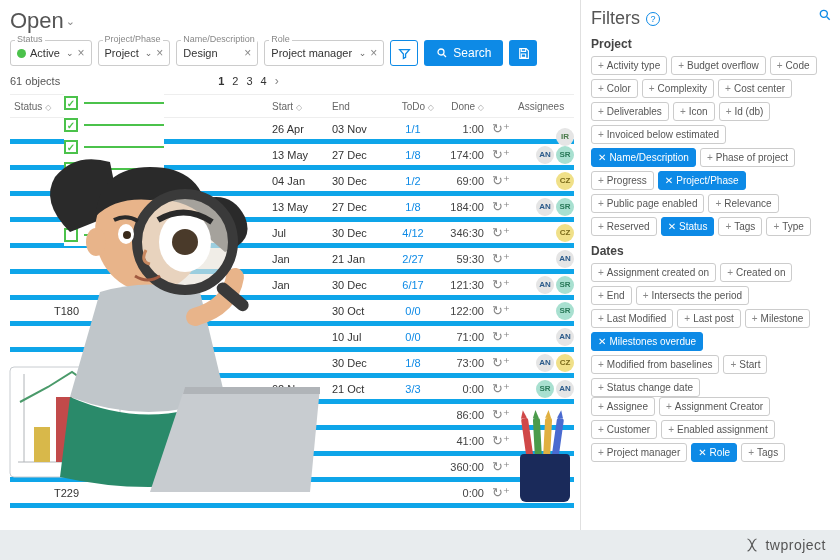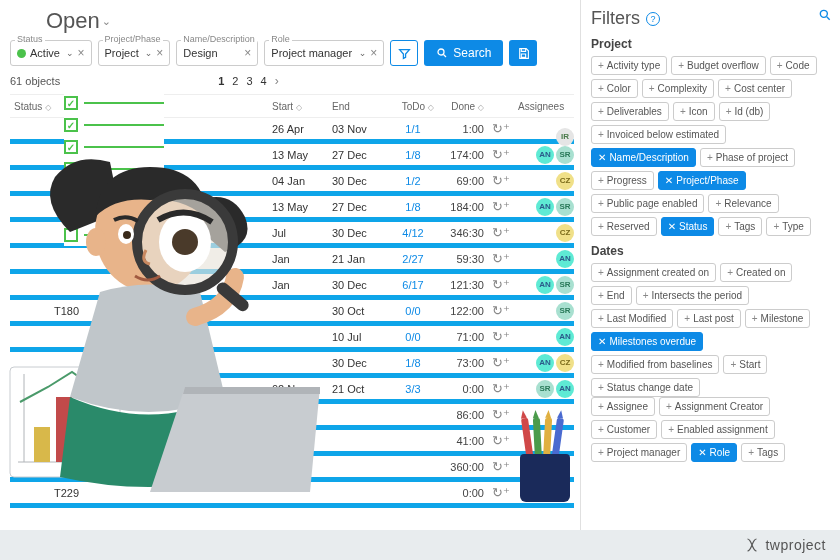--- a/index.html
+++ b/index.html
@@ -3,21 +3,21 @@
 <meta charset="utf-8">
 <style>
 * { box-sizing: border-box; margin: 0; padding: 0; font-family: -apple-system, BlinkMacSystemFont, "Segoe UI", Arial, sans-serif; }
 body { width: 840px; height: 560px; overflow: hidden; background: #fff; position: relative; font-size: 11px; color: #333; }
 .main { display: flex; height: 530px; }
 .left { flex: 1; padding: 8px 6px 0 10px; position: relative; }
 .right { width: 260px; border-left: 1px solid #e0e0e0; padding: 8px 8px 0 10px; overflow: hidden; }
 .footer { position: absolute; bottom: 0; left: 0; right: 0; height: 30px; background: #e8ecee; display: flex; align-items: center; justify-content: flex-end; padding: 0 14px; }
 .brand { font-size: 14px; color: #555; font-weight: 300; letter-spacing: .5px; display: flex; align-items: center; gap: 4px; }
 
-.title-row { display: flex; align-items: center; gap: 2px; margin-bottom: 6px; margin-left: 36px; }
+.title-row { display: flex; align-items: center; gap: 2px; margin-bottom: 6px; }
 .title { font-size: 22px; font-weight: 300; color: #555; }
 .title-chev { color: #888; font-size: 11px; }
 
 .filters-row { display: flex; gap: 6px; align-items: center; margin-bottom: 8px; }
 .fchip { position: relative; border: 1px solid #ccc; border-radius: 3px; height: 26px; display: flex; align-items: center; padding: 0 6px; background: #fff; }
 .fchip .lbl { position: absolute; top: -7px; left: 4px; font-size: 9px; background: #fff; padding: 0 2px; color: #888; }
 .fchip .dot { width: 9px; height: 9px; border-radius: 50%; background: #4bc24b; margin-right: 4px; }
 .fchip .val { font-size: 11px; color: #333; margin-right: 4px; }
 .fchip .chev { font-size: 9px; color: #666; margin: 0 2px; }
 .fchip .x { color: #888; font-size: 12px; margin-left: 2px; cursor: pointer; }
@@ -43,21 +43,21 @@
 .col-asg { width: 56px; }
 
 .trow { display: flex; align-items: center; height: 26px; border-bottom: 5px solid #0ea5e9; font-size: 11px; }
 .trow .dot { width: 11px; height: 11px; border-radius: 50%; background: #4bc24b; margin-left: 4px; }
 .trow .todo { color: #0d8ae6; text-align: center; }
 .trow .done { color: #444; text-align: right; }
 .trow .clk { color: #888; font-size: 13px; text-align: center; width: 34px; }
 .trow .asg { display: flex; gap: 2px; justify-content: flex-end; }
 .av { width: 18px; height: 18px; border-radius: 50%; font-size: 8px; display: flex; align-items: center; justify-content: center; font-weight: 600; }
 .av.IR { background: #e5e5e5; color: #4a7a4a; margin-top: 16px; }
-.av.AN { background: #5eead4; color: #2a5a8a; }
+.av.AN { background: #e5e5e5; color: #2a5a8a; }
 .av.SR { background: #a8e0d0; color: #2a7a5a; }
 .av.CZ { background: #f0e088; color: #7a6a1a; }
 
 
 .ftitle { font-size: 18px; font-weight: 300; color: #555; display: flex; align-items: center; gap: 6px; margin-bottom: 8px; }
 .qmark { width: 14px; height: 14px; border: 1px solid #0d8ae6; color: #0d8ae6; border-radius: 50%; font-size: 9px; display: flex; align-items: center; justify-content: center; }
 .fsection { font-size: 12px; font-weight: 600; color: #444; margin: 8px 0 5px; }
 .tags { display: flex; flex-wrap: wrap; gap: 4px; }
 .tag { border: 1px solid #ccc; border-radius: 3px; padding: 3px 6px; font-size: 10px; color: #555; display: inline-flex; align-items: center; gap: 3px; background: #fff; cursor: pointer; }
 .tag .plus { color: #888; font-size: 10px; }

